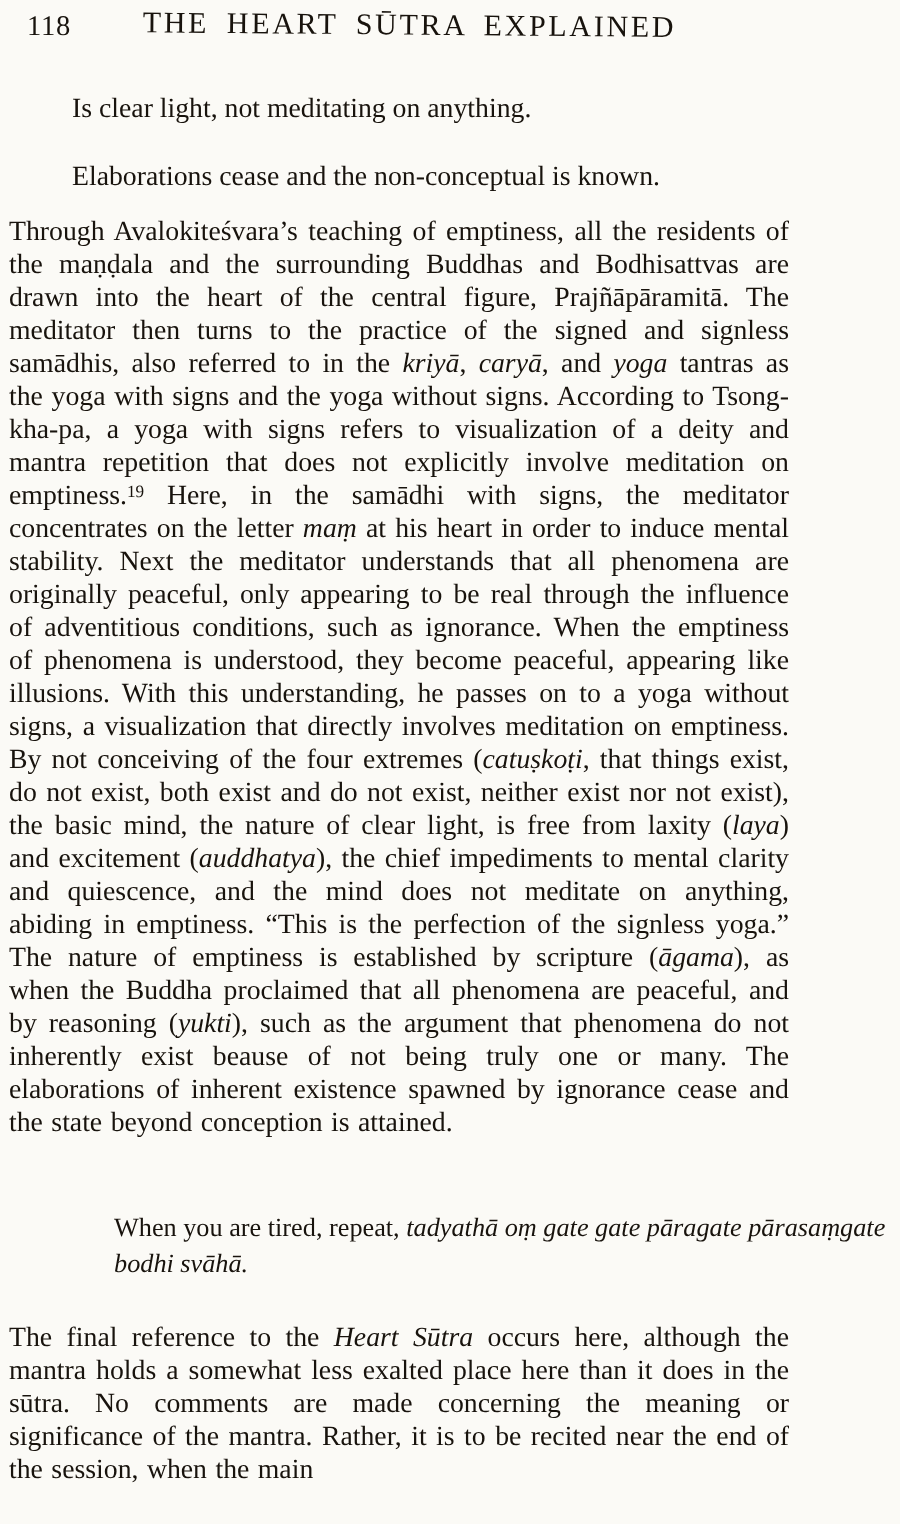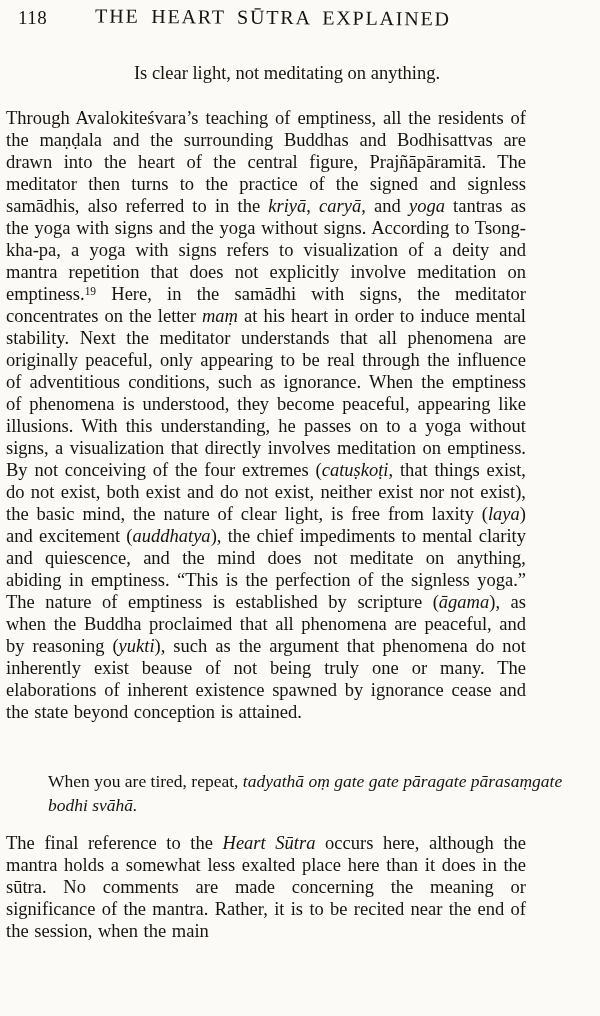--- a/index.html
+++ b/index.html
@@ -29,37 +29,37 @@
     transform: rotate(0.5deg);
     padding-left: 14px;
   }
   .verse {
     margin-left: 42px;
     font-size: 18.5px;
     line-height: 22px;
   }
   .verse-1 { margin-top: 31px; }
   .verse-2 { margin-top: 23px; }
-  .verse-line { white-space: nowrap; text-align: center; }
+  .verse-line { white-space: nowrap; }
   .body-para {
     margin: 0;
     font-size: 18.5px;
     line-height: 22px;
     text-align: justify;
     word-spacing: 1px;
     font-family: Liberation Serif, serif;
   }
   .para-1 { margin-top: 15px; }
   .mantra {
     margin: 46px 0 0 42px;
     font-size: 17.5px;
     line-height: 24px;
   }
-  .mantra-line { white-space: nowrap; }
-  .para-2 { margin-top: 15px; }
+  .mantra-line { white-space: nowrap; margin-left: 28px; }
+  .para-2 { margin-top: 27px; }
   .it { font-style: italic; }
   sup {
     font-size: 0.62em;
     line-height: 0;
     vertical-align: baseline;
     position: relative;
     top: -0.45em;
   }
 </style>
 </head>
@@ -70,20 +70,21 @@
   <div class="header">
     <span class="page-number">118</span>
     <div class="running-title">THE HEART SŪTRA EXPLAINED</div>
   </div>
 
   <div class="verse verse-1">
     <div class="verse-line">Is clear light, not meditating on anything.</div>
   </div>
 
   <div class="verse verse-2">
+    <div class="verse-line">Elaborations cease and the non-conceptual is known.</div>
   </div>
 
   <p class="body-para para-1"><span>Through Avalokiteśvara’s teaching of emptiness, all the residents of the maṇḍala and the surrounding Buddhas and Bodhisattvas are drawn into the heart of the central figure, Prajñāpāramitā. The meditator then turns to the practice of the signed and signless samādhis, also referred to in the </span><span class="it">kriyā</span><span>, </span><span class="it">caryā</span><span>, and </span><span class="it">yoga</span><span> tantras as the yoga with signs and the yoga without signs. According to Tsong-kha-pa, a yoga with signs refers to visualization of a deity and mantra repetition that does not explicitly involve meditation on emptiness.</span><sup>19</sup><span> Here, in the samādhi with signs, the meditator concentrates on the letter </span><span class="it">maṃ</span><span> at his heart in order to induce mental stability. Next the meditator understands that all phenomena are originally peaceful, only appearing to be real through the influence of adventitious conditions, such as ignorance. When the emptiness of phenomena is understood, they become peaceful, appearing like illusions. With this understanding, he passes on to a yoga without signs, a visualization that directly involves meditation on emptiness. By not conceiving of the four extremes (</span><span class="it">catuṣkoṭi</span><span>, that things exist, do not exist, both exist and do not exist, neither exist nor not exist), the basic mind, the nature of clear light, is free from laxity (</span><span class="it">laya</span><span>) and excitement (</span><span class="it">auddhatya</span><span>), the chief impediments to mental clarity and quiescence, and the mind does not meditate on anything, abiding in emptiness. “This is the perfection of the signless yoga.” The nature of emptiness is established by scripture (</span><span class="it">āgama</span><span>), as when the Buddha proclaimed that all phenomena are peaceful, and by reasoning (</span><span class="it">yukti</span><span>), such as the argument that phenomena do not inherently exist beause of not being truly one or many. The elaborations of inherent existence spawned by ignorance cease and the state beyond conception is attained.</span></p>
 
   <div class="mantra">
     <div class="mantra-line"><span>When you are tired, repeat, </span><span class="it">tadyathā oṃ gate gate pāragate pārasaṃgate</span></div>
     <div class="mantra-line"><span class="it">bodhi svāhā.</span></div>
   </div>
 
   <p class="body-para para-2"><span>The final reference to the </span><span class="it">Heart Sūtra</span><span> occurs here, although the mantra holds a somewhat less exalted place here than it does in the sūtra. No comments are made concerning the meaning or significance of the mantra. Rather, it is to be recited near the end of the session, when the main</span></p>

